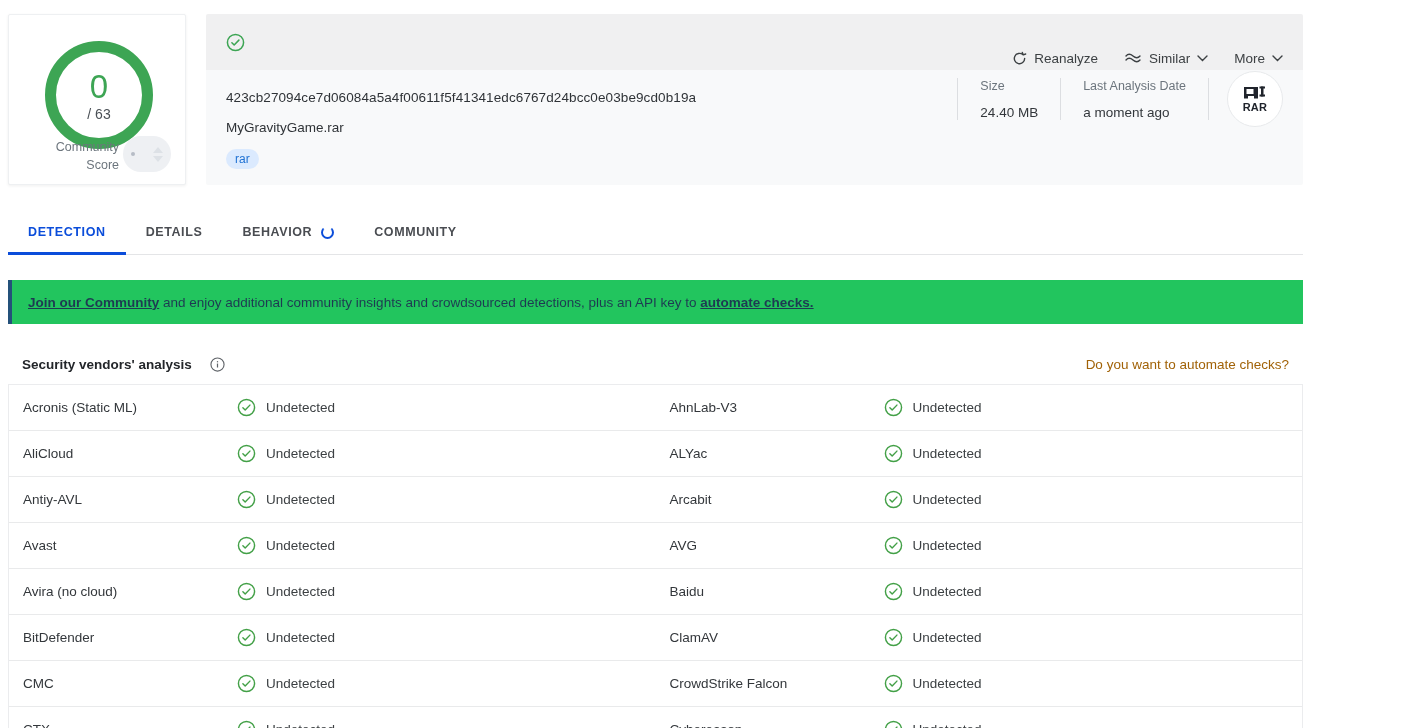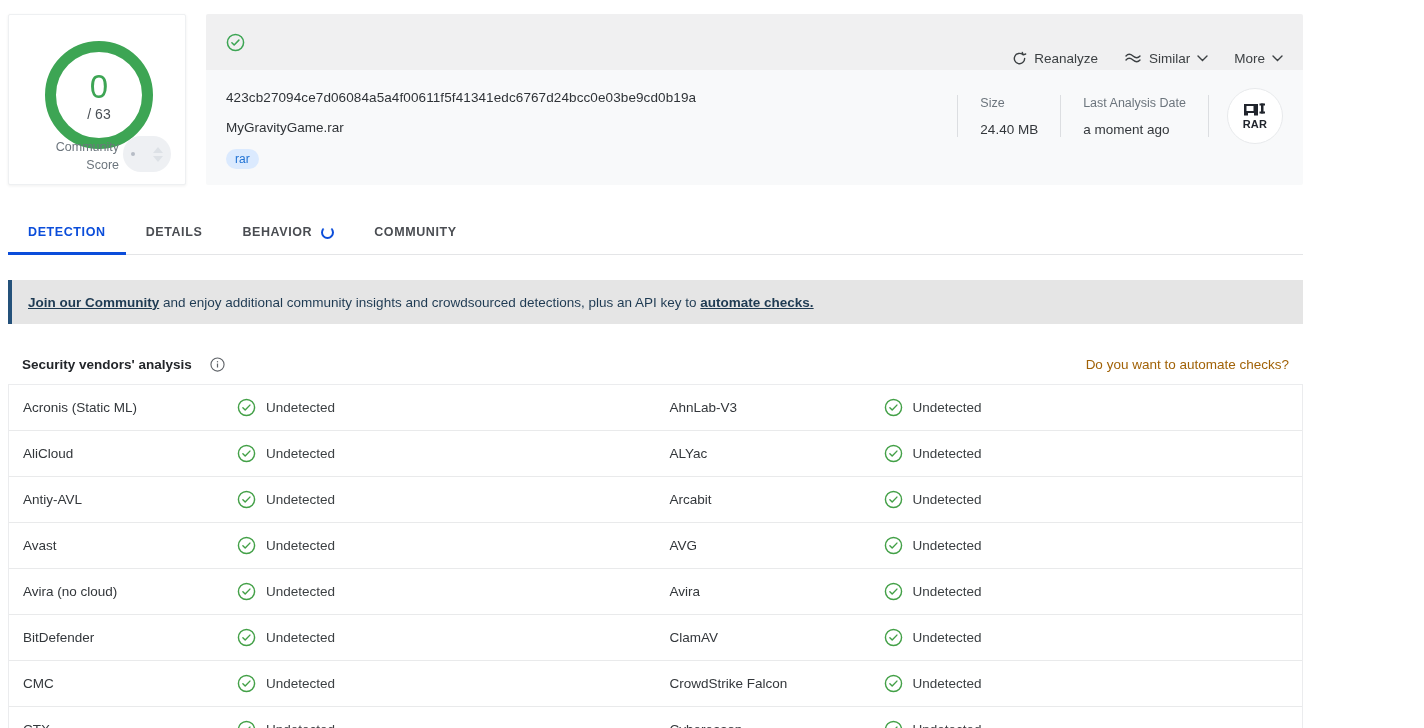--- a/index.html
+++ b/index.html
@@ -33,42 +33,42 @@
   .verdict-bar { height:56px; background:#f0f0f1; display:flex; align-items:center; padding:0 20px; flex:none; }
   .verdict-left { display:flex; align-items:center; gap:10px; }
   .verdict-text { color:#3da554; font-weight:bold; font-size:13.5px; }
   .verdict-actions { margin-left:auto; display:flex; align-items:center; gap:26px;margin-top:32px; }
   .action-btn { display:flex; align-items:center; gap:7px; font-size:13.5px; color:#3c4043; cursor:pointer; }
   .file-body { flex:1; background:#f8f9fa; position:relative; padding:20px 20px 0 20px; }
   .hash-text { font-size:13.5px; color:#2f3337; letter-spacing:.1px; }
   .file-name { font-size:13.5px; color:#2f3337; margin-top:15px; }
   .tag-pill { display:inline-block; margin-top:14px; background:#dbeafe; color:#2173d4;
     font-size:12px; padding:3px 9px; border-radius:10px; }
-  .meta-cols { position:absolute; right:20px; top:18px; display:flex; align-items:center; }
+  .meta-cols { position:absolute; right:20px; top:1px; display:flex; align-items:center; }
   .meta-div { width:1px; height:42px; background:#dcdee1; }
   .meta-col { padding:0 22px; }
   .meta-label { font-size:12.5px; color:#6c757d; }
   .meta-value { font-size:13.5px; color:#33373b; margin-top:12px; }
   .ftype-circle { width:56px; height:56px; background:#fff; border:1px solid #e7e9eb; border-radius:50%;
     margin-left:18px; display:flex; flex-direction:column; align-items:center; justify-content:center; }
   .ftype-label { font-size:11px; font-weight:bold; color:#20242c; letter-spacing:.3px; margin-top:1px; }
 
   
   .tabs { margin-top:25px; border-bottom:1px solid #e4e5e7; display:flex; height:45px; }
   .tab { position:relative; display:flex; align-items:center; gap:9px; padding:0 20px; font-size:12.5px;
     font-weight:bold; letter-spacing:.6px; color:#4a4d52; cursor:pointer; }
   .tab:first-child { padding-left:20px; }
   .tab.active { color:#0b4dda; }
   .tab.active::after { content:""; position:absolute; left:0; right:0; bottom:-1px; height:3px; background:#0b4dda; }
   .spinner { width:13px; height:13px; border:2px solid #0b4dda; border-top-color:transparent;
     border-radius:50%; animation:spin 1s linear infinite; }
   @keyframes spin { to { transform:rotate(360deg);} }
 
   
-  .community-banner { margin-top:25px; background:#e5e5e5; border-left:4px solid #24517a;
+  .community-banner { margin-top:25px; background:#22c55e; border-left:4px solid #24517a;
     height:44px; display:flex; align-items:center; padding:16px 16px; font-size:13.5px; color:#1e3a52; }
   .community-banner a { color:#1e3a52; font-weight:bold; text-decoration:underline; cursor:pointer; }
 
   
   .section-row { margin-top:26px; display:flex; align-items:center; height:28px; padding:0 14px 0 14px; }
   .section-title { font-size:13.5px; font-weight:bold; color:#23262a; display:flex; align-items:center; gap:18px; }
   .automate-q { margin-left:auto; font-size:13.5px; color:#a16207; }
 
   
   .vendor-table { margin-top:6px; border:1px solid #ebecee; border-bottom:none; }
@@ -333,21 +333,21 @@
         <span class="icon">
           <svg width="19" height="19" viewBox="0 0 20 20">
                   <circle cx="10" cy="10" r="8.5" fill="none" stroke="#43a047" stroke-width="1.5"></circle>
                   <path d="M6.2 10.3l2.4 2.4 5-5.2" fill="none" stroke="#43a047" stroke-width="1.5" stroke-linecap="round" stroke-linejoin="round"></path>
                 </svg>
         </span>
         <span class="v-status-text">Undetected</span>
       </span>
     </div>
     <div class="v-cell">
-      <span class="v-name">Avira</span>
+      <span class="v-name">Baidu</span>
       <span class="v-status">
         <span class="icon">
           <svg width="19" height="19" viewBox="0 0 20 20">
                   <circle cx="10" cy="10" r="8.5" fill="none" stroke="#43a047" stroke-width="1.5"></circle>
                   <path d="M6.2 10.3l2.4 2.4 5-5.2" fill="none" stroke="#43a047" stroke-width="1.5" stroke-linecap="round" stroke-linejoin="round"></path>
                 </svg>
         </span>
         <span class="v-status-text">Undetected</span>
       </span>
     </div>

